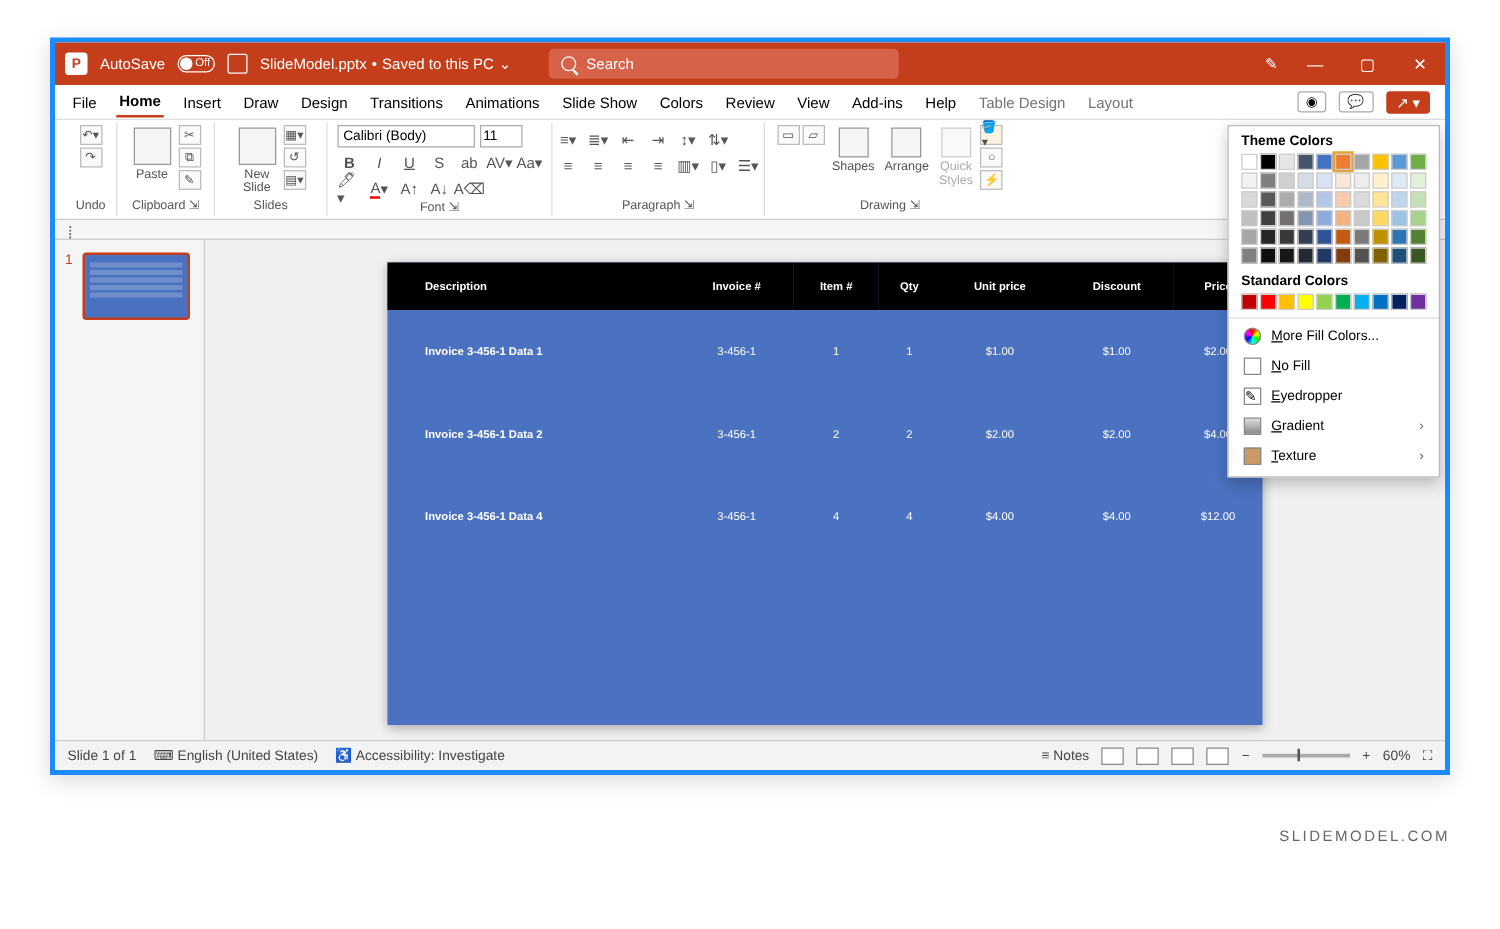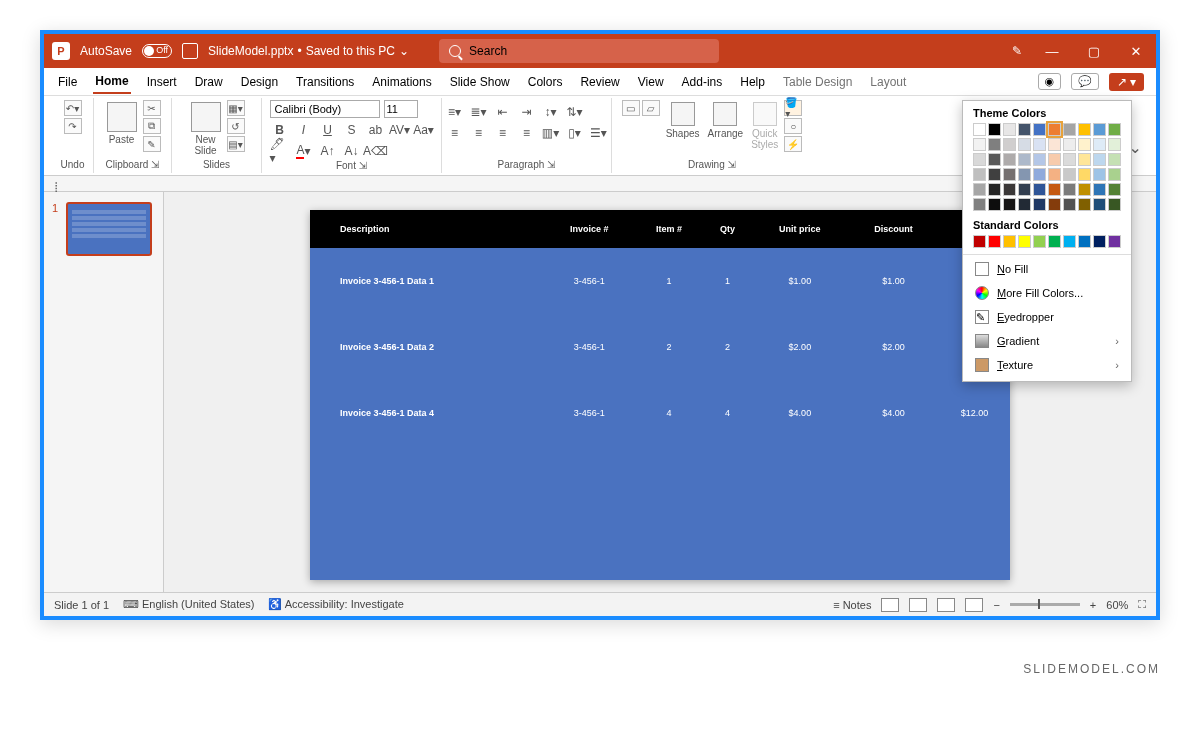--- a/index.html
+++ b/index.html
@@ -46,21 +46,21 @@
 .thumb .th-row{height:4px;background:rgba(255,255,255,0.2);}
 .canvas{flex:1;display:flex;justify-content:center;padding:18px 0;overflow:hidden;}
 .slide{width:700px;height:370px;background:#4a72c0;box-shadow:0 2px 8px rgba(0,0,0,0.3);}
 .slide table{width:100%;border-collapse:collapse;color:#fff;font-size:9px;}
 .slide thead{background:#000;}
 .slide th{padding:14px 6px;font-weight:600;text-align:center;}
 .slide th:first-child{text-align:left;padding-left:30px;}
 .slide td{padding:28px 6px;text-align:center;}
 .slide td:first-child{text-align:left;padding-left:30px;font-weight:600;}
 
-.fill-dropdown{position:absolute;top:-92px;right:24px;width:170px;background:#fff;border:1px solid #bbb;box-shadow:0 4px 12px rgba(0,0,0,0.25);font-size:11px;z-index:10;padding-bottom:4px;}
+.fill-dropdown{position:absolute;top:-92px;right:4px;width:170px;background:#fff;border:1px solid #bbb;box-shadow:0 4px 12px rgba(0,0,0,0.25);font-size:11px;z-index:10;padding-bottom:4px;}
 .fill-header{padding:6px 10px 4px;font-weight:600;}
 .color-row{display:flex;gap:2px;padding:0 10px;margin-bottom:2px;}
 .sw{width:13px;height:13px;border:1px solid #ccc;}
 .sw.sel{outline:2px solid #e8a23a;}
 .fill-item{display:flex;align-items:center;gap:8px;padding:5px 12px;cursor:pointer;}
 .fi-icon{width:14px;height:14px;border:1px solid #888;}
 .fi-arrow{margin-left:auto;color:#666;}
 .underline{text-decoration:underline;}
 .statusbar{background:#f3f3f3;border-top:1px solid #ccc;height:24px;display:flex;align-items:center;padding:0 10px;font-size:11px;gap:14px;color:#444;}
 .statusbar .right{margin-left:auto;display:flex;align-items:center;gap:10px;}
@@ -86,21 +86,21 @@
       <div class="save-icon"></div>
       <div class="filename">
         <span>SlideModel.pptx</span>
         <span>•</span>
         <span>Saved to this PC</span>
         <span>⌄</span>
       </div>
     </div>
     <div class="search-box">
       <span class="search-icon"></span>
-      <span style="color:#000000;">Search</span>
+      <span style="color:#ffffff;">Search</span>
     </div>
     <div class="tb-right">
       <span>✎</span>
       <span class="win-btn">―</span>
       <span class="win-btn">▢</span>
       <span class="win-btn">✕</span>
     </div>
   </div>
 
   <div class="menubar">
@@ -391,26 +391,26 @@
           <div class="sw" style="background: rgb(255, 255, 0);"></div>
           <div class="sw" style="background: rgb(146, 208, 80);"></div>
           <div class="sw" style="background: rgb(0, 176, 80);"></div>
           <div class="sw" style="background: rgb(0, 176, 240);"></div>
           <div class="sw" style="background: rgb(0, 112, 192);"></div>
           <div class="sw" style="background: rgb(0, 32, 96);"></div>
           <div class="sw" style="background: rgb(112, 48, 160);"></div>
         </div>
       <div style="border-top:1px solid #ddd;margin:2px 0"></div>
       <div class="fill-item">
+          <span class="fi-icon" style="background:conic-gradient(red,yellow,lime,cyan,blue,magenta,red);border-radius:50%"></span>
+          <span><span class="underline">M</span>ore Fill Colors...</span>
+        </div>
+      <div class="fill-item">
           <span class="fi-icon"></span>
           <span><span class="underline">N</span>o Fill</span>
-        </div>
-      <div class="fill-item">
-          <span class="fi-icon" style="background:conic-gradient(red,yellow,lime,cyan,blue,magenta,red);border-radius:50%"></span>
-          <span><span class="underline">M</span>ore Fill Colors...</span>
         </div>
       <div class="fill-item">
           <span class="fi-icon">✎</span>
           <span><span class="underline">E</span>yedropper</span>
         </div>
       <div class="fill-item">
           <span class="fi-icon" style="background:linear-gradient(#ddd,#888)"></span>
           <span><span class="underline">G</span>radient</span>
           <span class="fi-arrow">›</span>
         </div>

